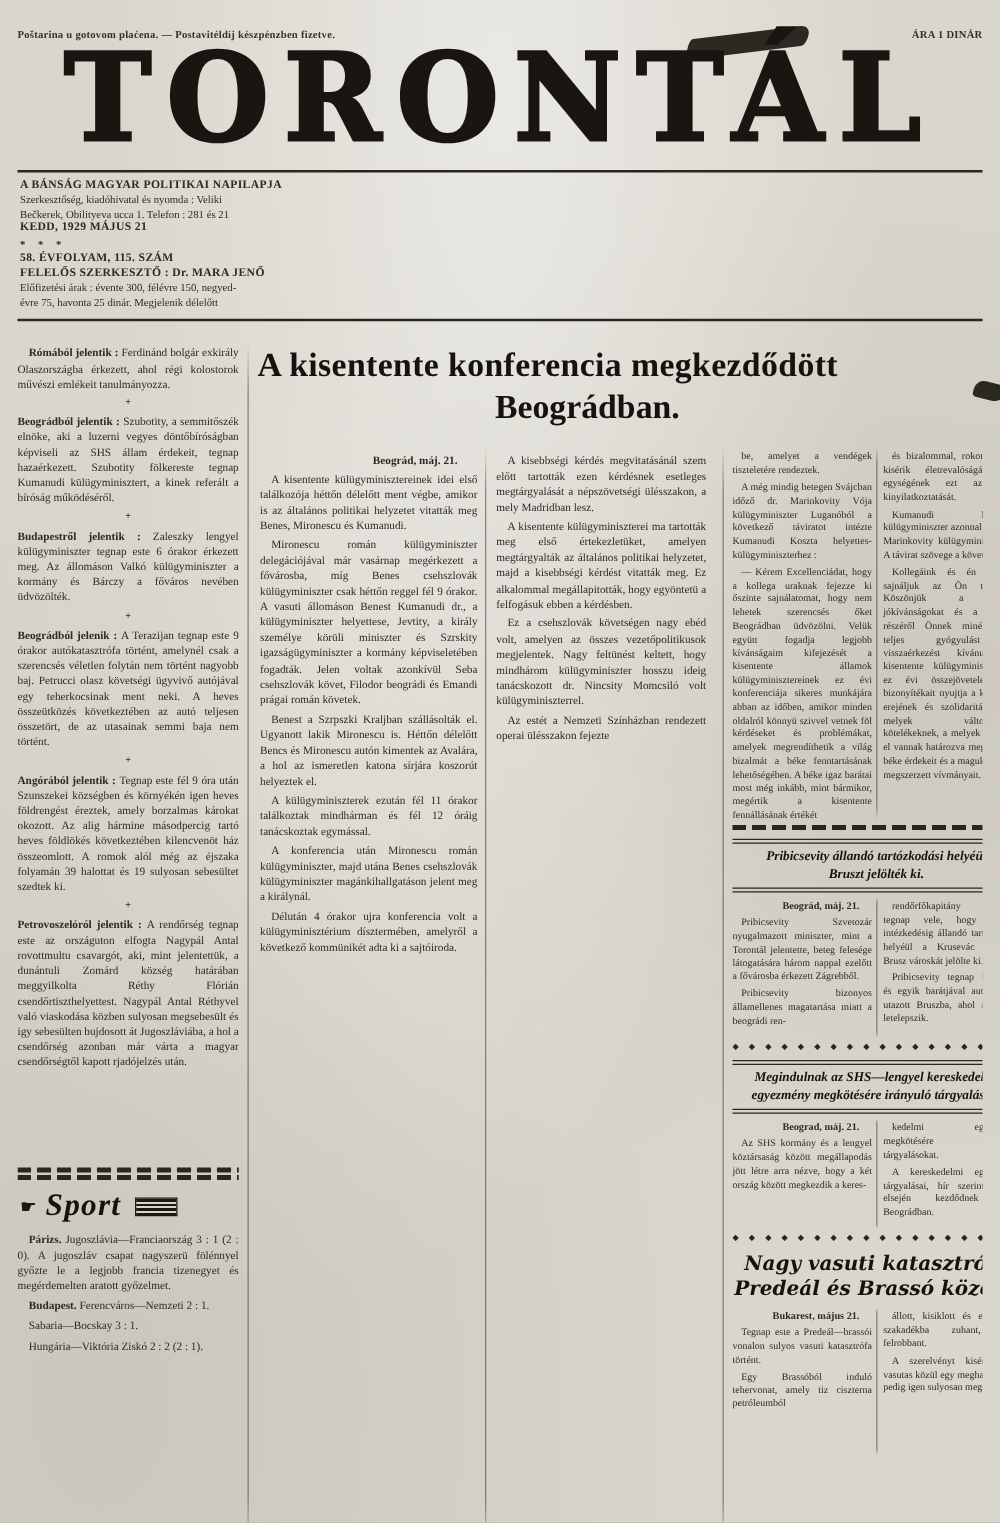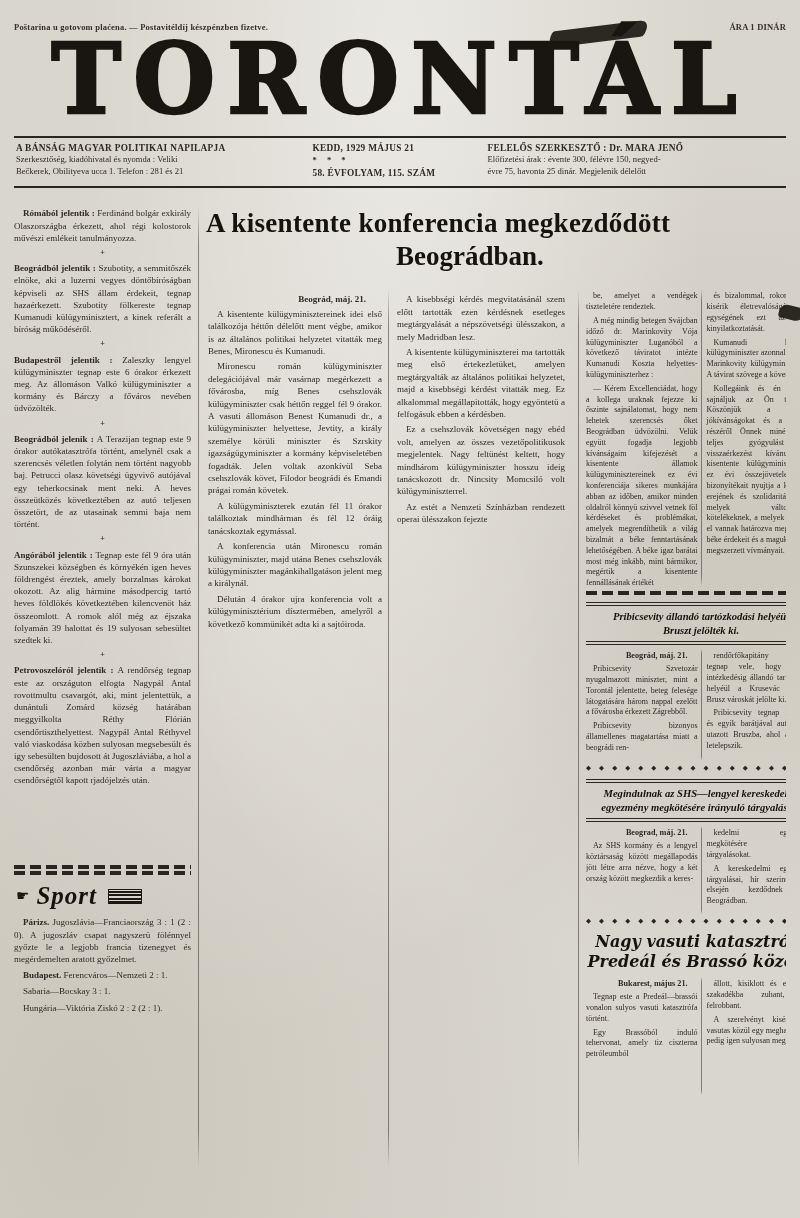--- a/index.html
+++ b/index.html
@@ -26,21 +26,21 @@
     transform:rotate(14deg);}
   
   .masthead{
     font-family:"DejaVu Serif",serif;font-weight:bold;font-size:94px;line-height:1.02;
     letter-spacing:12px;text-align:center;margin:0;color:#191510;white-space:nowrap;
     -webkit-text-stroke:2.4px #191510;transform:scaleY(1.03);
   }
   
   .header-row{display:flex;justify-content:space-between;align-items:flex-start;
     border-top:2px solid #29251f;border-bottom:2px solid #29251f;
-    margin-top:8px;padding:5px 2px 7px 2px;font-size:8.6px;line-height:11.5px;}
+    margin-top:8px;padding:5px 2px 7px 2px;font-size:8.6px;line-height:11.5px;flex-direction:column;}
   .hcell{width:298px;}
   .hcell.center{width:176px;text-align:left;}
   .hcell.right{width:298px;text-align:left;}
   .hbold{font-weight:bold;font-size:9.3px;letter-spacing:.3px;}
   .hstars{font-weight:bold;letter-spacing:4px;margin:1px 0;}
   
   .body{display:flex;margin-top:19px;height:960px;overflow:hidden;}
   .vrule{width:1px;flex:0 0 1px;
     background:linear-gradient(rgba(58,52,43,0),rgba(58,52,43,.55) 4%,rgba(58,52,43,.55) 96%,rgba(58,52,43,0));}
   
@@ -163,20 +163,21 @@
         <div class="l2">Beográdban.</div>
       </div>
       <div class="cols">
 
         <div class="center-strip">
           <div class="acol">
             <p class="dateline">Beográd, máj. 21.</p>
             <div>
                 <p class="para">A kisentente külügyminisztereinek idei első találkozója héttőn délelőtt ment végbe, amikor is az általános politikai helyzetet vitatták meg Benes, Mironescu és Kumanudi.</p>
                 <p class="para">Mironescu román külügyminiszter delegációjával már vasárnap megérkezett a fővárosba, míg Benes csehszlovák külügyminiszter csak héttőn reggel fél 9 órakor. A vasuti állomáson Benest Kumanudi dr., a külügyminiszter helyettese, Jevtity, a király személye körüli miniszter és Szrskity igazságügyminiszter a kormány képviseletében fogadták. Jelen voltak azonkívül Seba csehszlovák követ, Filodor beográdi és Emandi prágai román követek.</p>
+                <p class="para">Benest a Szrpszki Kraljban szállásolták el. Ugyanott lakik Mironescu is. Héttőn délelőtt Bencs és Mironescu autón kimentek az Avalára, a hol az ismeretlen katona sírjára koszorút helyeztek el.</p>
                 <p class="para">A külügyminiszterek ezután fél 11 órakor találkoztak mindhárman és fél 12 óráig tanácskoztak egymással.</p>
                 <p class="para">A konferencia után Mironescu román külügyminiszter, majd utána Benes csehszlovák külügyminiszter magánkihallgatáson jelent meg a királynál.</p>
                 <p class="para">Délután 4 órakor ujra konferencia volt a külügyminisztérium dísztermében, amelyről a következő kommünikét adta ki a sajtóiroda.</p>
               </div>
           </div>
           <div class="vrule"></div>
           <div class="acol">
             <div>
                 <p class="para">A kisebbségi kérdés megvitatásánál szem előtt tartották ezen kérdésnek esetleges megtárgyalását a népszövetségi ülésszakon, a mely Madridban lesz.</p>
                 <p class="para">A kisentente külügyminiszterei ma tartották meg első értekezletüket, amelyen megtárgyalták az általános politikai helyzetet, majd a kisebbségi kérdést vitatták meg. Ez alkalommal megállapitották, hogy egyöntetü a felfogásuk ebben a kérdésben.</p>

